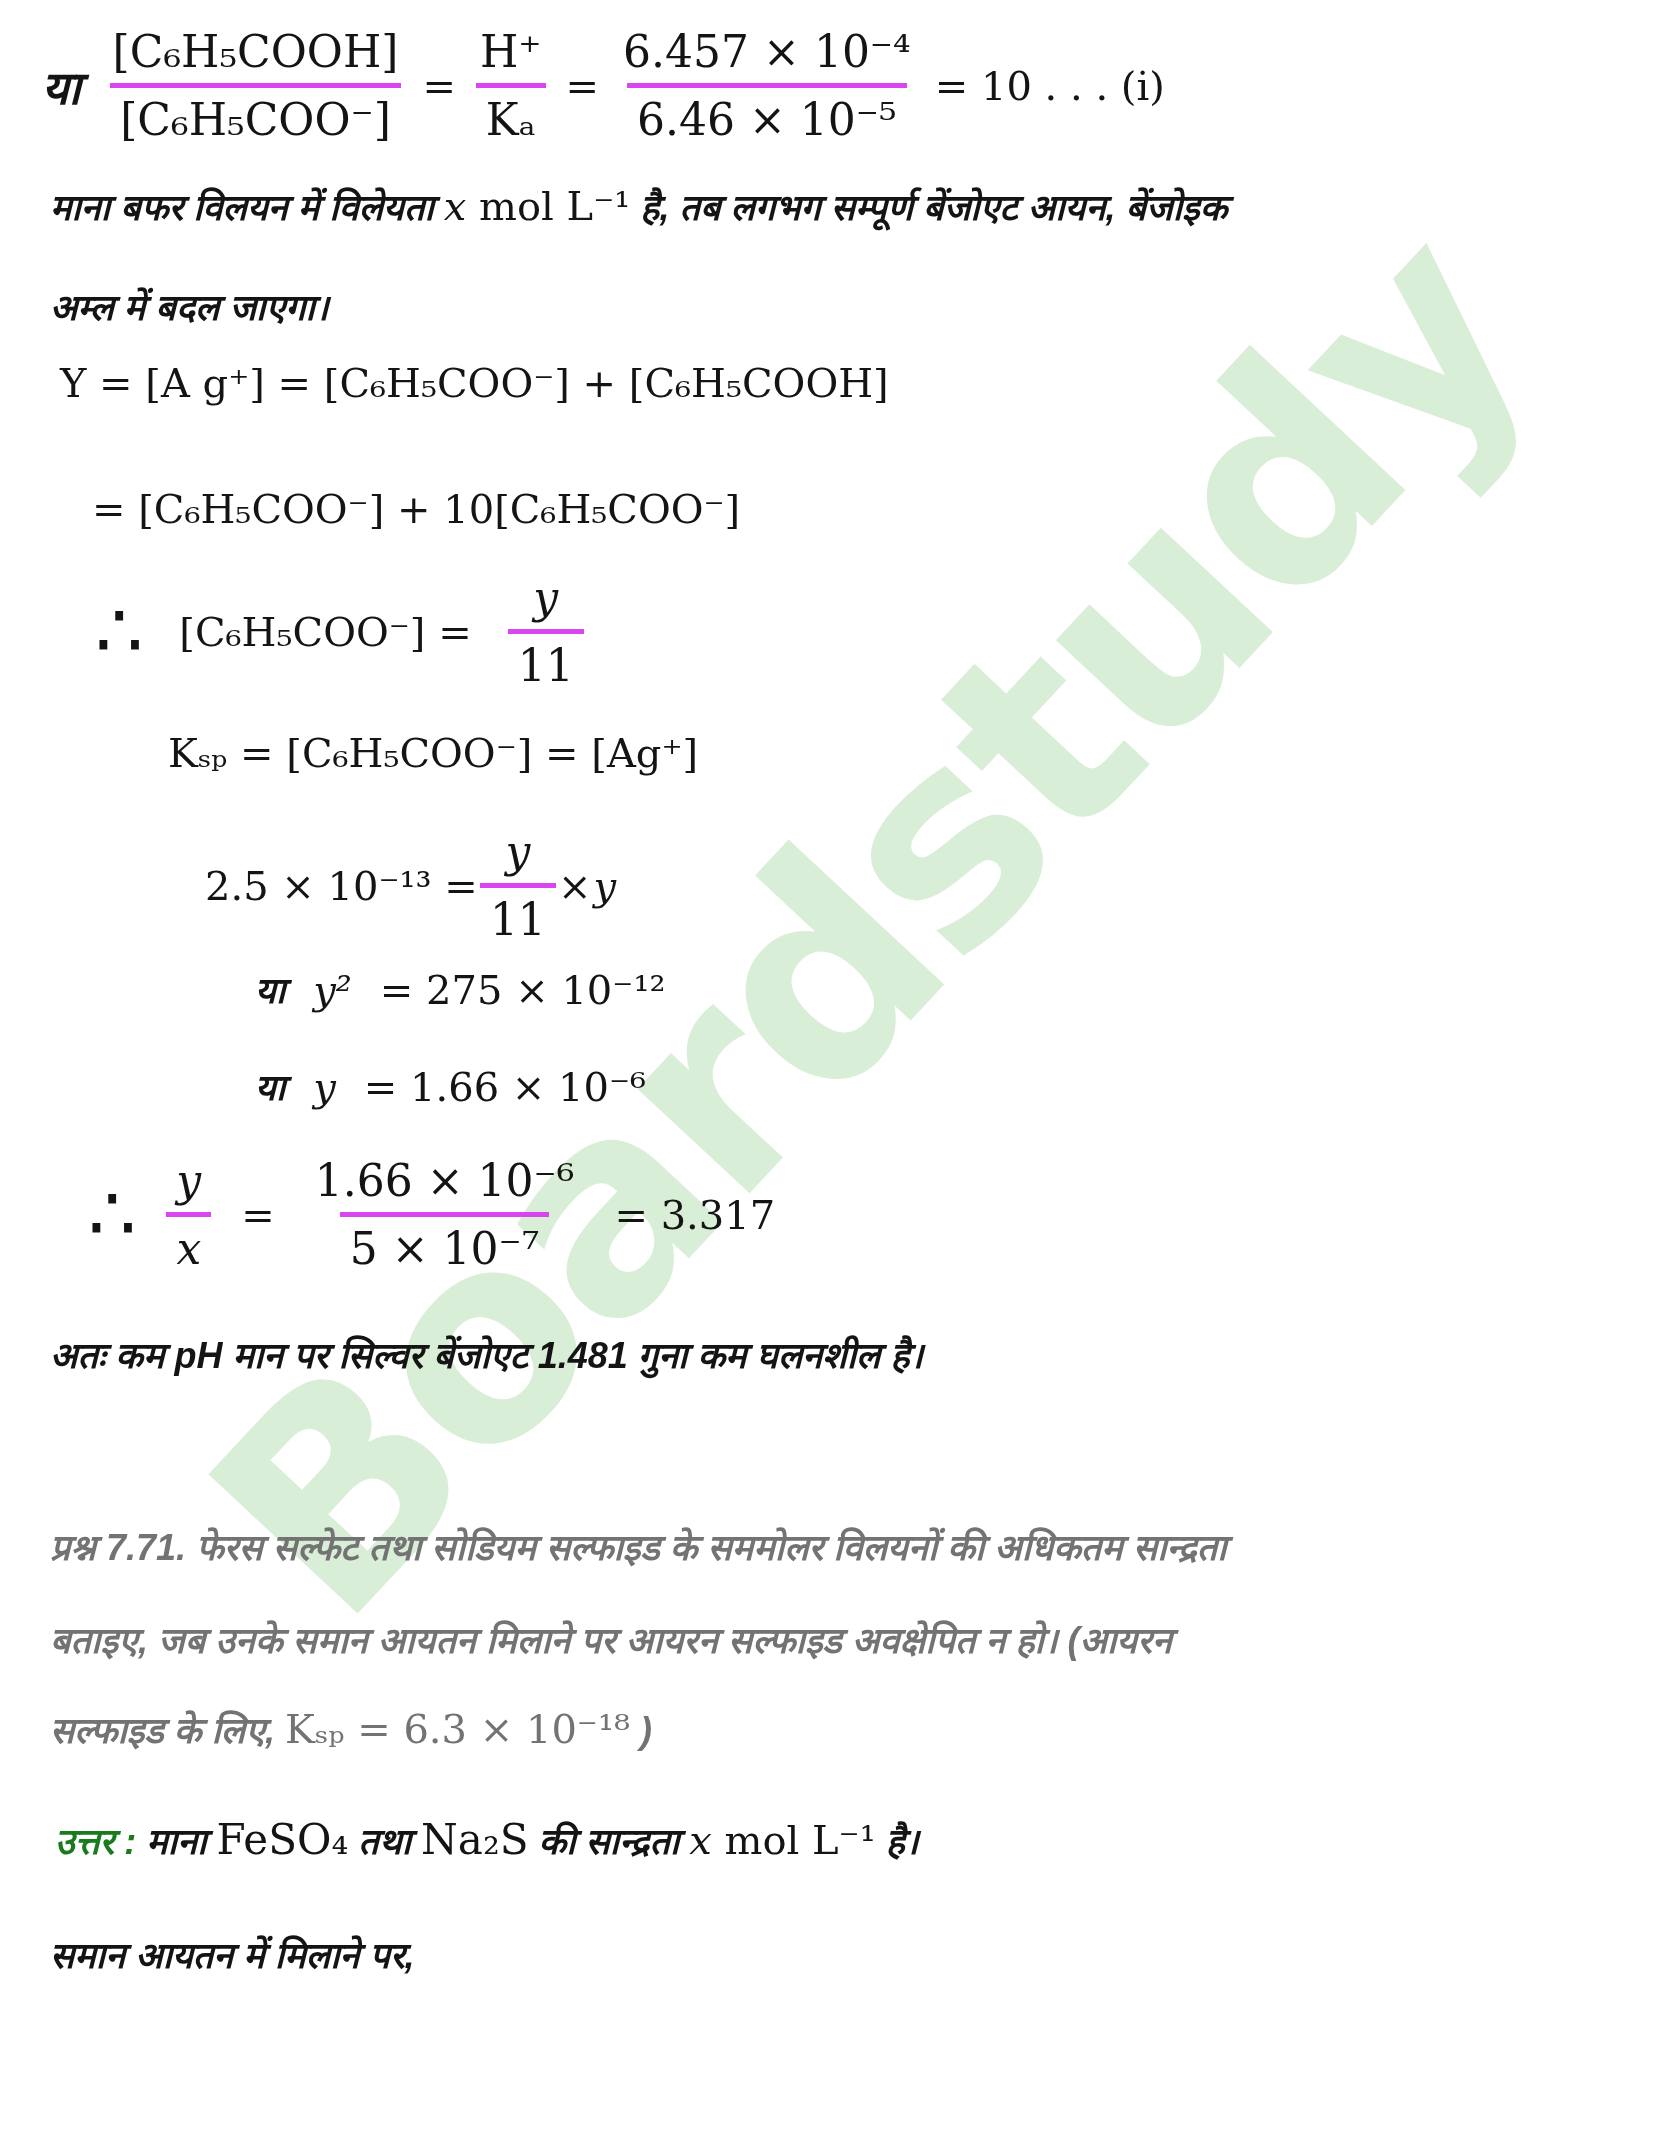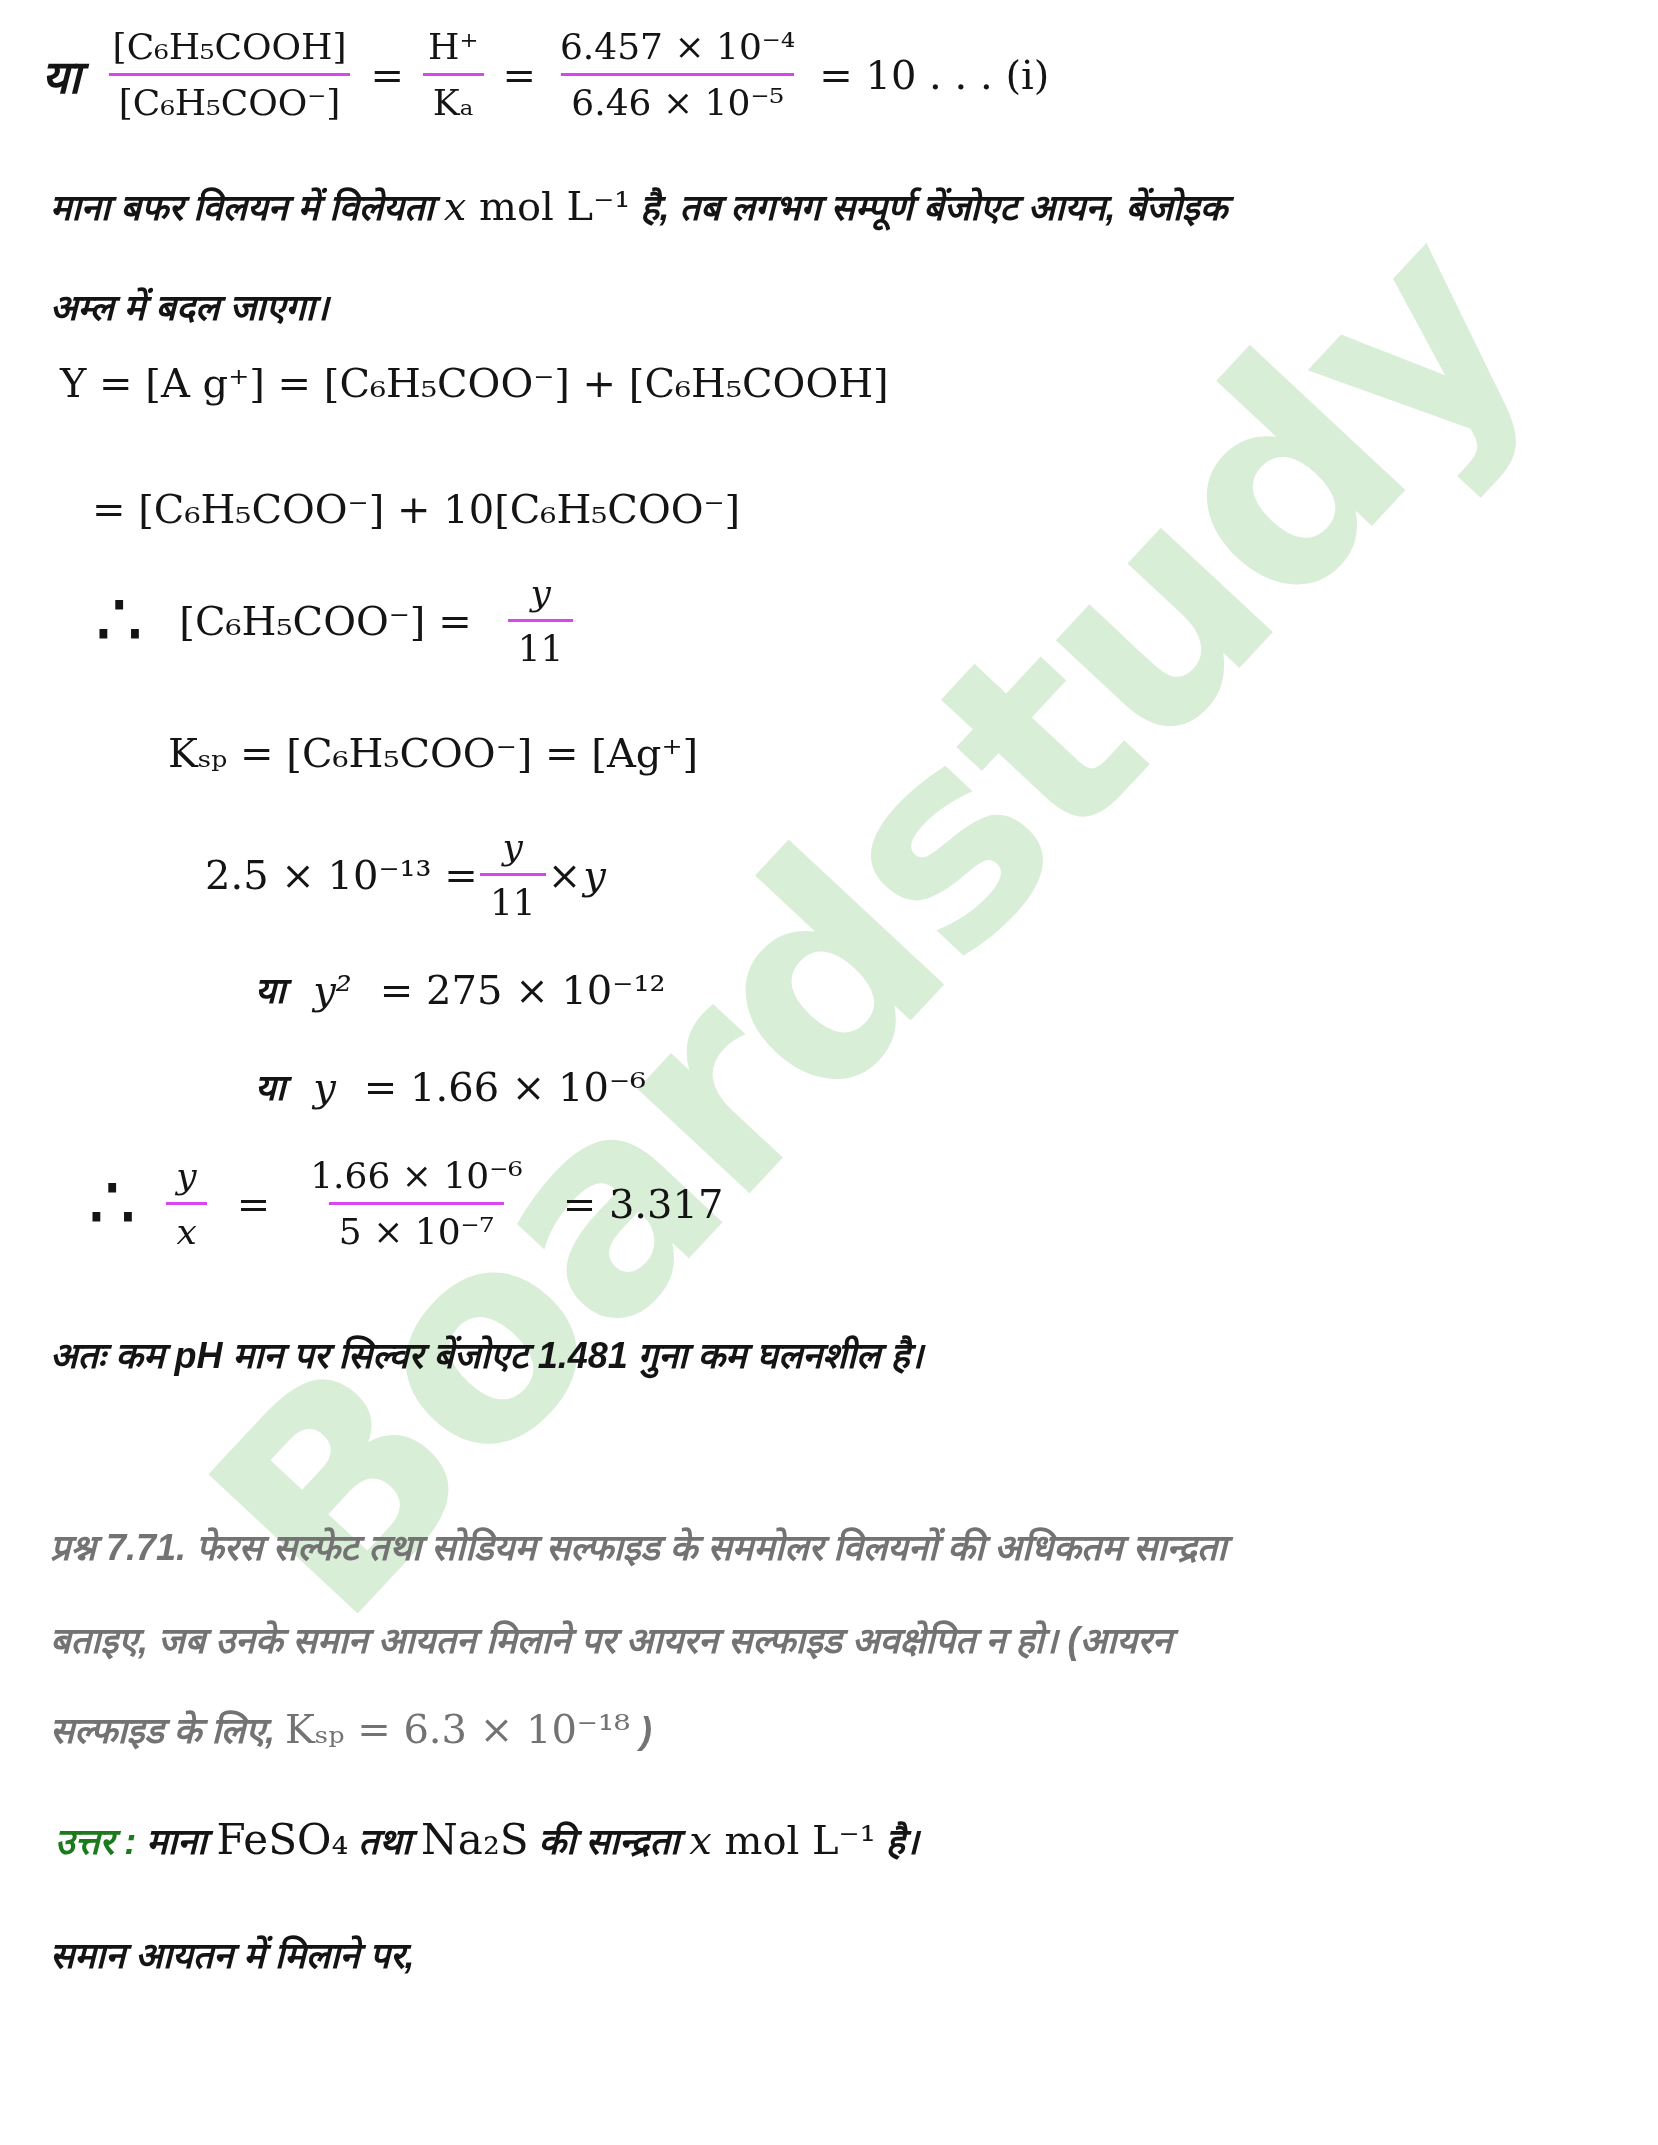--- a/index.html
+++ b/index.html
@@ -13,23 +13,23 @@
     font-family:"DejaVu Sans","Liberation Sans",sans-serif; font-weight:bold;
     font-size:280px; letter-spacing:-6px; color:#d9eed6; white-space:nowrap;
     user-select:none;
   }
   .abs { position:absolute; z-index:1; }
   .eq {
     font-family:"DejaVu Serif","Liberation Serif",serif; color:#141414;
     font-size:40px; white-space:nowrap;
   }
   .eqrow { display:flex; align-items:center; }
-  .frac { display:inline-flex; flex-direction:column; align-items:center; font-size:36px; }
+  .frac { display:inline-flex; flex-direction:column; align-items:center; font-size:44px; }
   .frac .fnum { padding:0 10px 6px; text-align:center; white-space:nowrap; }
-  .frac .fden { padding:6px 10px 0; border-top:3px solid #d946ef; text-align:center; white-space:nowrap; }
+  .frac .fden { padding:6px 10px 0; border-top:5px solid #d946ef; text-align:center; white-space:nowrap; }
   .therefore { font-family:"DejaVu Serif",serif; font-size:76px; line-height:0.9; }
   .hi {
     font-family:"Liberation Sans","DejaVu Sans",sans-serif; font-weight:600;
     font-style:italic; font-size:36px; color:#141414; white-space:nowrap;
   }
   .hi-lbl { font-weight:700; }
   .m { font-family:"DejaVu Serif","Liberation Serif",serif; font-weight:400; font-style:normal; font-size:40px; }
   .mi { font-style:italic; }
   .red { color:#737373; }
   .green { color:#1b7a1b; font-weight:700; }

